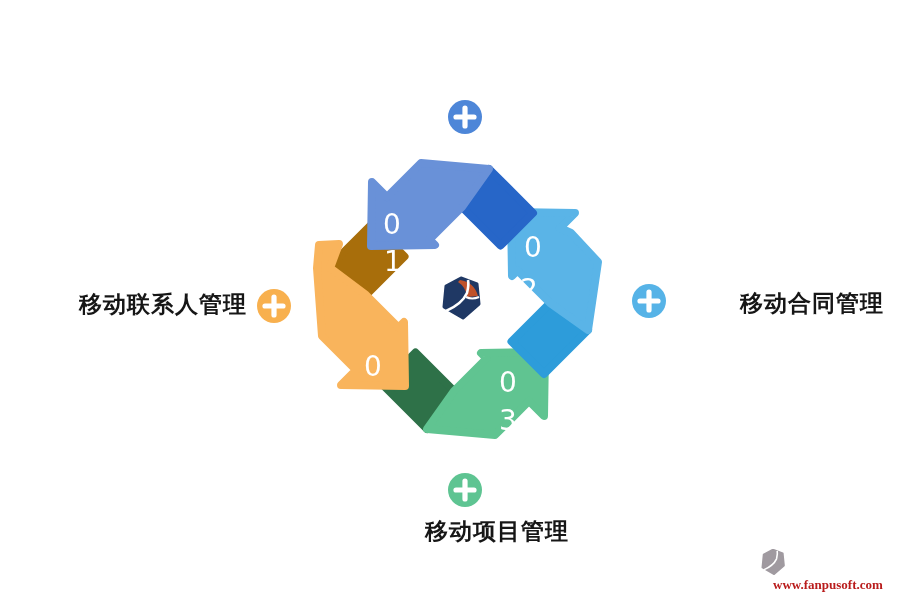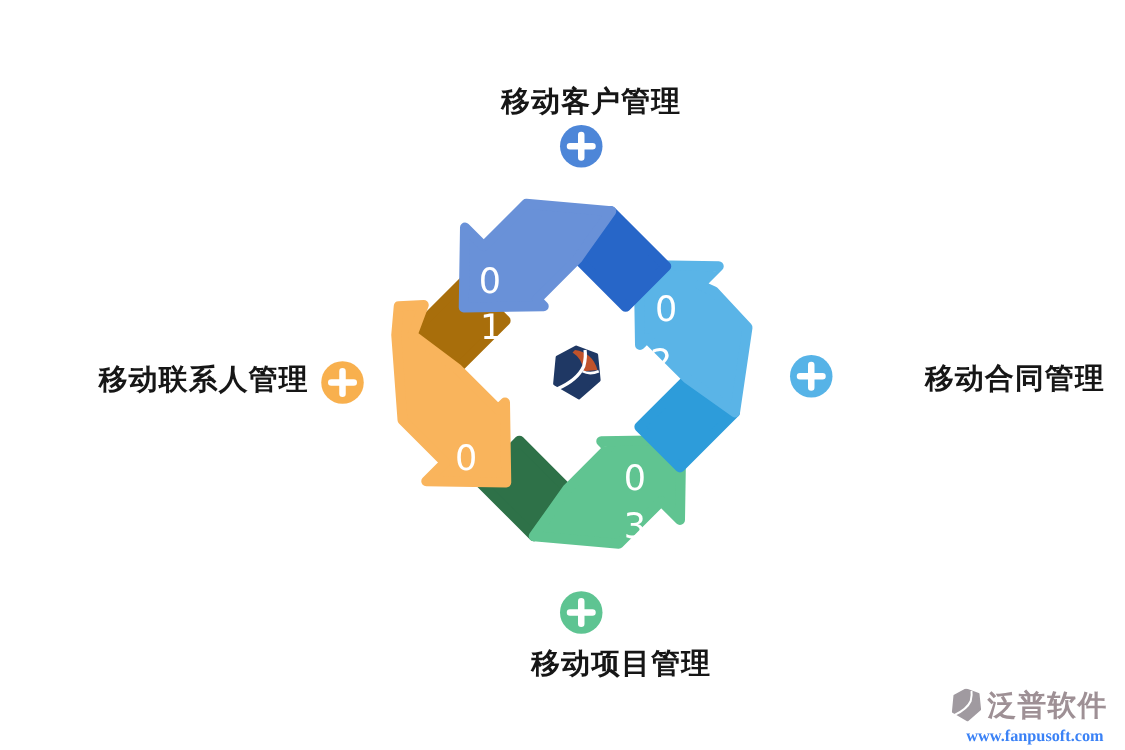--- a/index.html
+++ b/index.html
@@ -59,21 +59,20 @@
 
   <span class="step-digit" style="left: 392px; top: 225px; color: rgb(255, 255, 255);">0</span>
   <span class="step-digit" style="left: 393px; top: 262px; color: rgb(255, 255, 255);">1</span>
   <span class="step-digit" style="left: 533px; top: 248px; color: rgb(255, 255, 255);">0</span>
   <span class="step-digit" style="left: 529px; top: 290px; color: rgb(255, 255, 255);">2</span>
   <span class="step-digit" style="left: 508px; top: 383px; color: rgb(255, 255, 255);">0</span>
   <span class="step-digit" style="left: 508px; top: 421px; color: rgb(255, 255, 255);">3</span>
   <span class="step-digit" style="left: 373px; top: 367px; color: rgb(255, 255, 255);">0</span>
   <span class="step-digit" style="left: 373px; top: 404px; color: rgb(255, 255, 255);">4</span>
 
-  <div class="node-label label-top">移动客户管理</div>
   <div class="node-label label-right">移动合同管理</div>
   <div class="node-label label-left">移动联系人管理</div>
   <div class="node-label label-bottom">移动项目管理</div>
 
   <svg class="plus-btn plus-top" width="36" height="36">
     <circle cx="18" cy="18" r="17" fill="#4d86d8"></circle>
     <path d="M18 9 V27 M9 18 H27" stroke="#ffffff" stroke-width="5.2" stroke-linecap="round"></path>
   </svg>
   <svg class="plus-btn plus-right" width="36" height="36">
     <circle cx="18" cy="18" r="17" fill="#56b3e7"></circle>
@@ -87,18 +86,17 @@
     <circle cx="18" cy="18" r="17" fill="#f8b04e"></circle>
     <path d="M18 9 V27 M9 18 H27" stroke="#ffffff" stroke-width="5.2" stroke-linecap="round"></path>
   </svg>
 
   <div class="watermark">
     <div class="wm-row">
       <svg width="27" height="27" viewBox="442 277 40 44">
         <path d="M446 286 L461 278 L477 284 L479 304 L463 318 L444 307 Z" stroke="#a09aa0" stroke-width="3" stroke-linejoin="round" fill="#a09aa0"></path>
         <path d="M446 311 Q462 304 467 293 Q469 285 468 280" fill="none" stroke="#ffffff" stroke-width="2.6"></path>
       </svg>
-      <span class="wm-brand" style="color: rgb(158, 144, 149);">泛普软件</span>
     </div>
-    <div class="wm-url" style="color: #3b82f6;">www.fanpusoft.com</div>
+    <div class="wm-url" style="color: #b91c1c;">www.fanpusoft.com</div>
   </div>
 
 </div>
 
 </body></html>

